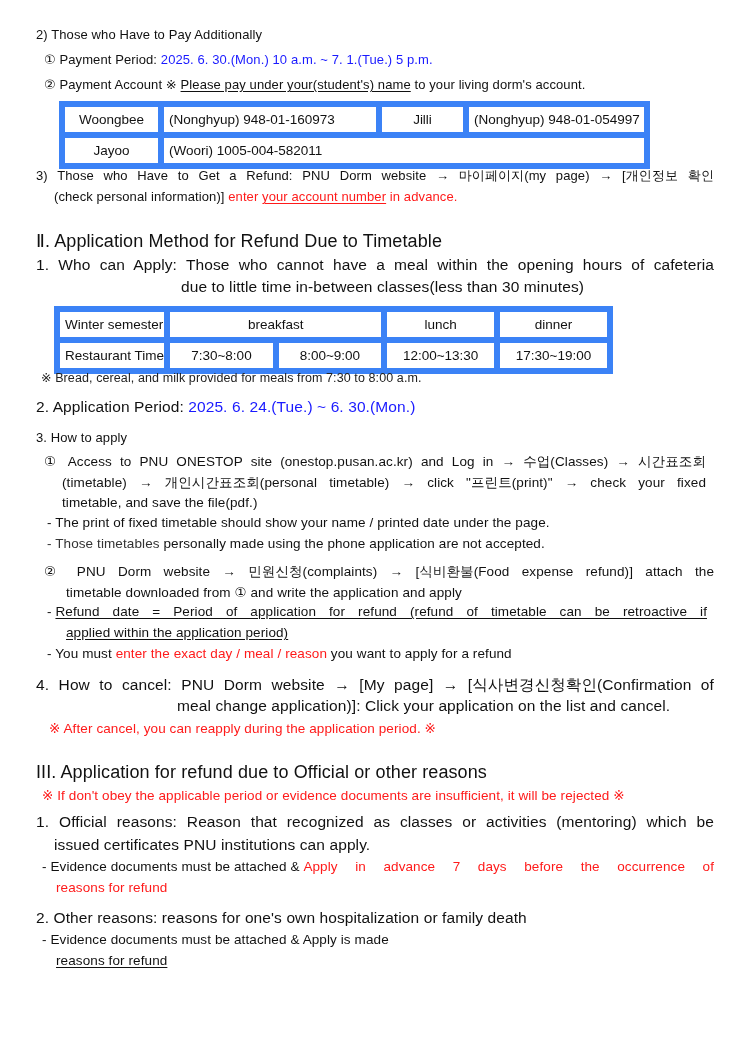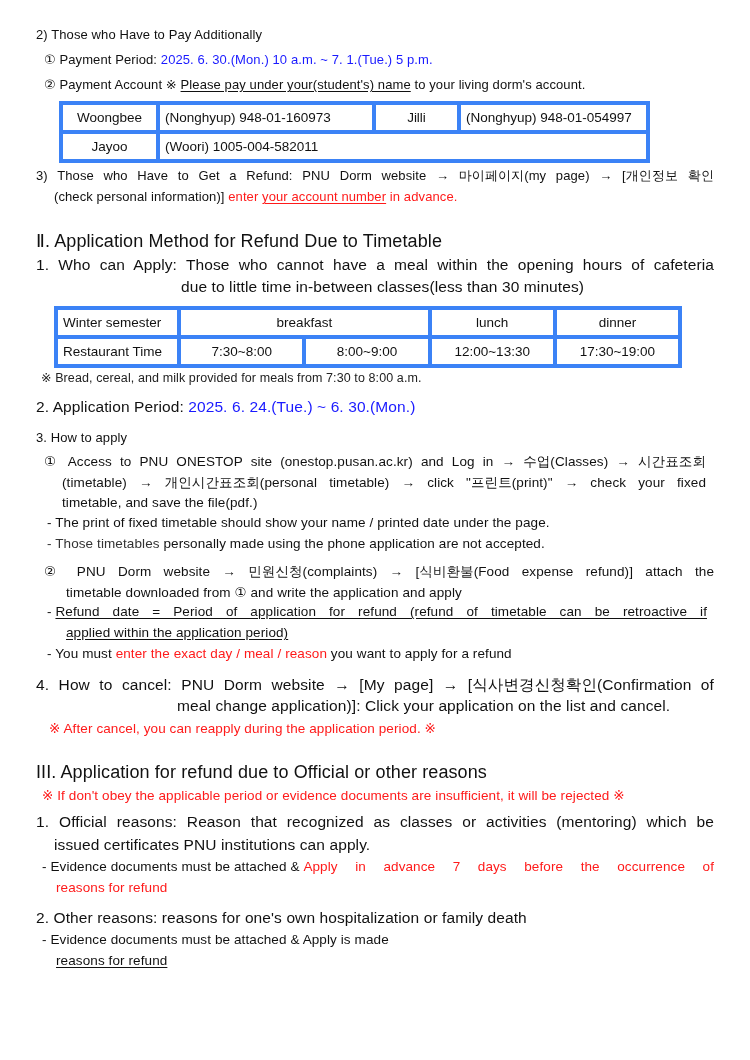--- a/index.html
+++ b/index.html
@@ -11,21 +11,21 @@
   .line { position: absolute; white-space: nowrap; letter-spacing: 0.1px; }
   .blue { color: #1a1aff; }
   .red { color: #ff1a1a; }
   .u { text-decoration: underline; text-underline-offset: 2px; }
   .s13 { font-size: 13.5px; }
   .s14 { font-size: 13px; }
   .s15 { font-size: 15.5px; }
   .s16 { font-size: 18px; }
   .just { text-align: justify; text-align-last: justify; }
   table { position: absolute; border-collapse: collapse; font-size: 13.5px; }
-  td { border: 4px solid #3b82f6; text-align: center; padding: 0; height: 25px; }
+  td { border: 6px solid #3b82f6; text-align: center; padding: 0; height: 25px; }
   td.left { text-align: left; padding-left: 5px; }
   .note { font-size: 12.5px; color: #222; }
 </style>
 </head>
 <body>
 
 <div class="line s14" style="left:36px; top:27px;">2) Those who Have to Pay Additionally</div>
 
 <div class="line s14" style="left:44px; top:52px;">
   <span>① Payment Period: </span><span class="blue">2025. 6. 30.(Mon.) 10 a.m. ~ 7. 1.(Tue.) 5 p.m.</span>
@@ -57,21 +57,21 @@
   <span>(check personal information)] </span><span class="red">enter </span><span class="red u">your account number</span><span class="red"> in advance.</span>
 </div>
 
 <div class="line s16" style="left:36px; top:230px;">Ⅱ. Application Method for Refund Due to Timetable</div>
 
 <div class="line s15" style="left:36px; top:256px; width:678px;">
   <div class="just">1. Who can Apply: Those who cannot have a meal within the opening hours of cafeteria</div>
 </div>
 <div class="line s15" style="left:181px; top:278px;">due to little time in-between classes(less than 30 minutes)</div>
 
-<table style="left:54px; top:306px; width:628px;">
+<table style="left:54px; top:306px; width:559px;">
   <tbody>
       <tr>
     <td class="left" style="width:113px; height:25px;">Winter semester</td>
     <td colspan="2">breakfast</td>
     <td style="width:120px;">lunch</td>
     <td style="width:120px;">dinner</td>
   </tr>
   <tr>
     <td class="left">Restaurant Time</td>
     <td style="width:120px;">7:30~8:00</td>

